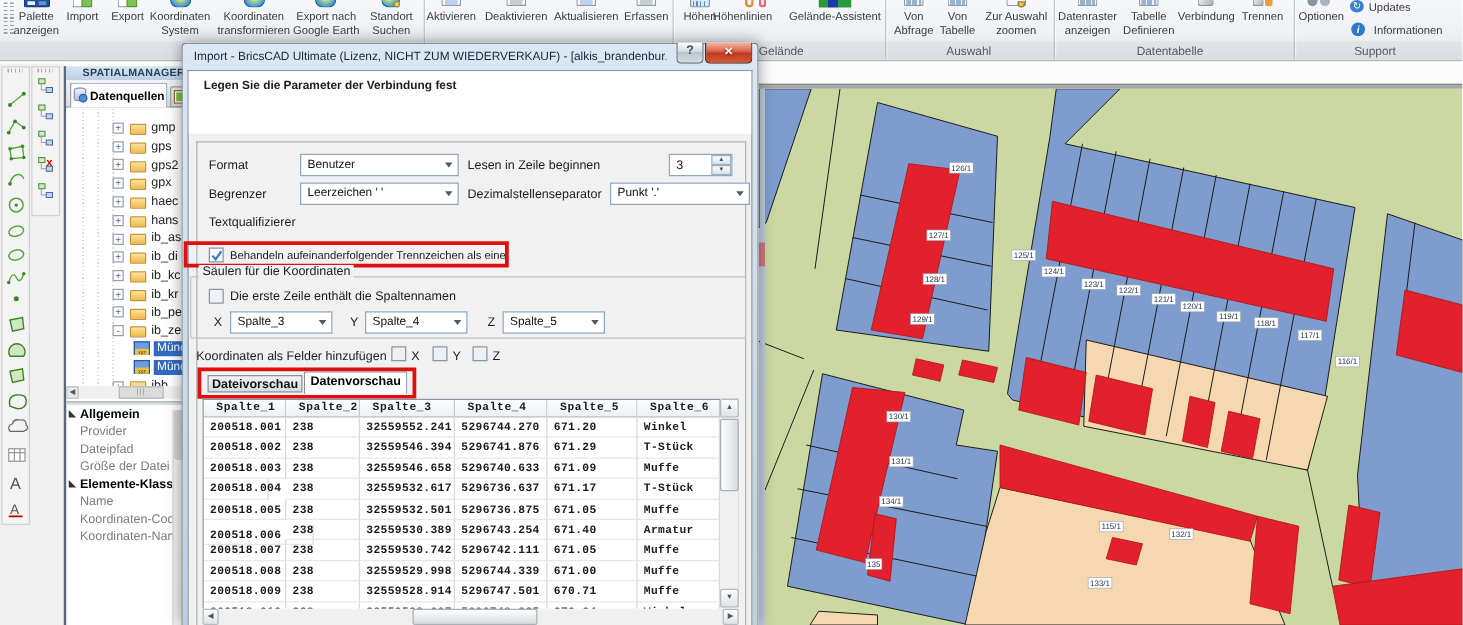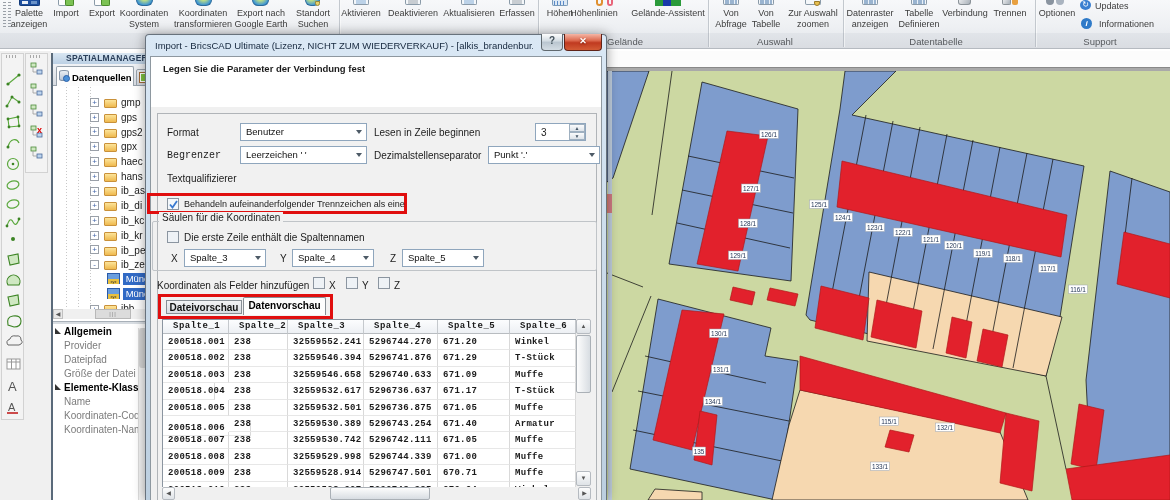--- a/index.html
+++ b/index.html
@@ -347,21 +347,21 @@
 <div style="position:absolute;left:151px;top:57px;width:450px;height:50px;background:#ffffff;"></div>
 <div class="lab b" style="left:163px;top:63px;font-size:9.5px;">Legen Sie die Parameter der Verbindung fest</div>
 <div style="position:absolute;left:157px;top:113px;width:440px;height:387px;border:1px solid #b0b4b8;border-bottom:none;background:#f1f1f1;"></div>
 <div class="lab" style="left:167px;top:127px;">Format</div>
 <div class="combo" style="left:240px;top:123px;width:127px;">Benutzer<i></i></div>
 <div class="lab" style="left:374px;top:127px;">Lesen in Zeile beginnen</div>
 <div style="position:absolute;left:535px;top:123px;width:51px;height:18px;background:#fff;border:1px solid #8fa6bd;"></div>
 <div class="lab" style="left:541px;top:127px;">3</div>
 <div style="position:absolute;left:569px;top:124px;width:16px;height:8px;background:linear-gradient(#fafbfc,#dde3e9);border:1px solid #9fb0c0;font-size:5px;text-align:center;line-height:7px;color:#456;">▲</div>
 <div style="position:absolute;left:569px;top:132px;width:16px;height:8px;background:linear-gradient(#fafbfc,#dde3e9);border:1px solid #9fb0c0;font-size:5px;text-align:center;line-height:7px;color:#456;">▼</div>
-<div class="lab" style="left:167px;top:150px;font-family:Liberation Mono, monospace;">Begrenzer</div>
+<div class="lab" style="left:167px;top:150px;">Begrenzer</div>
 <div class="combo" style="left:240px;top:146px;width:127px;">Leerzeichen ' '<i></i></div>
 <div class="lab" style="left:374px;top:150px;">Dezimalstellenseparator</div>
 <div class="combo" style="left:488px;top:146px;width:112px;">Punkt '.'<i></i></div>
 <div class="lab" style="left:167px;top:173px;">Textqualifizierer</div>
 <div class="redbox" style="left:147px;top:193px;width:260px;height:21px;"></div>
 <div class="cb" style="left:167px;top:198px;background:#f4f8fb;"></div>
 <svg style="position:absolute;left:168px;top:199px;" width="11" height="11">
       <path d="M2 5.5 L4.5 8.5 L9 2" fill="none" stroke="#3a7ad0" stroke-width="1.8"></path>
     </svg>
 <div class="lab" style="left:184px;top:199px;font-size:9px;">Behandeln aufeinanderfolgender Trennzeichen als eine</div>

